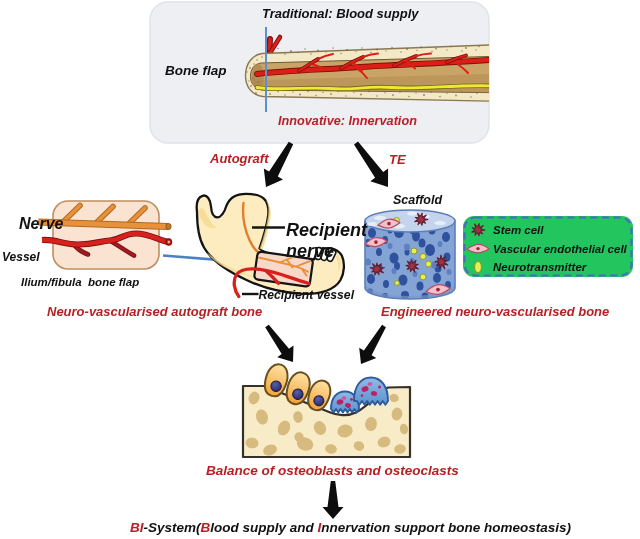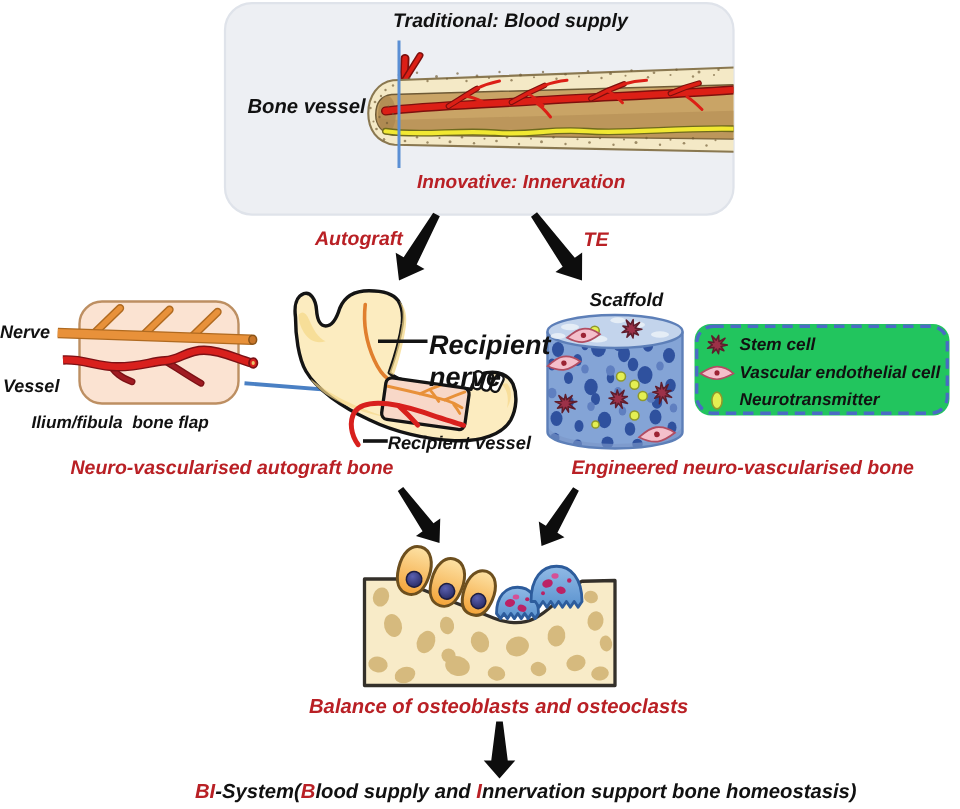--- a/index.html
+++ b/index.html
@@ -405,27 +405,27 @@
         <ellipse cx="374" cy="393.5" rx="3.2" ry="2.4" fill="#bb2265" transform="rotate(15 374 393.5)"></ellipse>
         <ellipse cx="370" cy="384" rx="2.4" ry="1.8" fill="#d54f96" transform="rotate(-5 370 384)"></ellipse>
         <circle cx="379.5" cy="387" r="1.5" fill="#bb2265"></circle>
         <circle cx="362" cy="395.5" r="1.3" fill="#bb2265"></circle>
       </g>
     </g>
   </g>
 </svg>
 
 <div class="lbl" style="left:262px;top:7px;font-size:13px;">Traditional: Blood supply</div>
-<div class="lbl" style="left:165px;top:63px;font-size:13.5px;">Bone vessel</div>
+<div class="lbl" style="left:165px;top:63px;font-size:13.5px;">Bone flap</div>
 <div class="lbl red" style="left:278px;top:113.5px;font-size:12.7px;">Innovative: Innervation</div>
 
 <div class="lbl red" style="left:210px;top:151.5px;font-size:13px;">Autograft</div>
 <div class="lbl red" style="left:389px;top:153px;font-size:13px;">TE</div>
 
-<div class="lbl" style="left:0;top:215px;font-size:12px;">Nerve</div>
+<div class="lbl" style="left:19px;top:215px;font-size:16px;">Nerve</div>
 <div class="lbl" style="left:2px;top:251px;font-size:12px;">Vessel</div>
 <div class="lbl" style="left:21px;top:275.5px;font-size:11.5px;">Ilium/fibula  bone flap</div>
 <div class="lbl red" style="left:47px;top:304.5px;font-size:13px;">Neuro-vascularised autograft bone</div>
 
 <div class="lbl" style="left:286px;top:219.5px;font-size:18px;width:64px;white-space:normal;line-height:1.18;">Recipient nerve</div>
 <div class="lbl" style="left:258.5px;top:288.5px;font-size:12.2px;">Recipient vessel</div>
 
 <div class="lbl" style="left:393px;top:193px;font-size:12.5px;">Scaffold</div>
 <div class="lbl red" style="left:381px;top:304.5px;font-size:13px;">Engineered neuro-vascularised bone</div>
 

